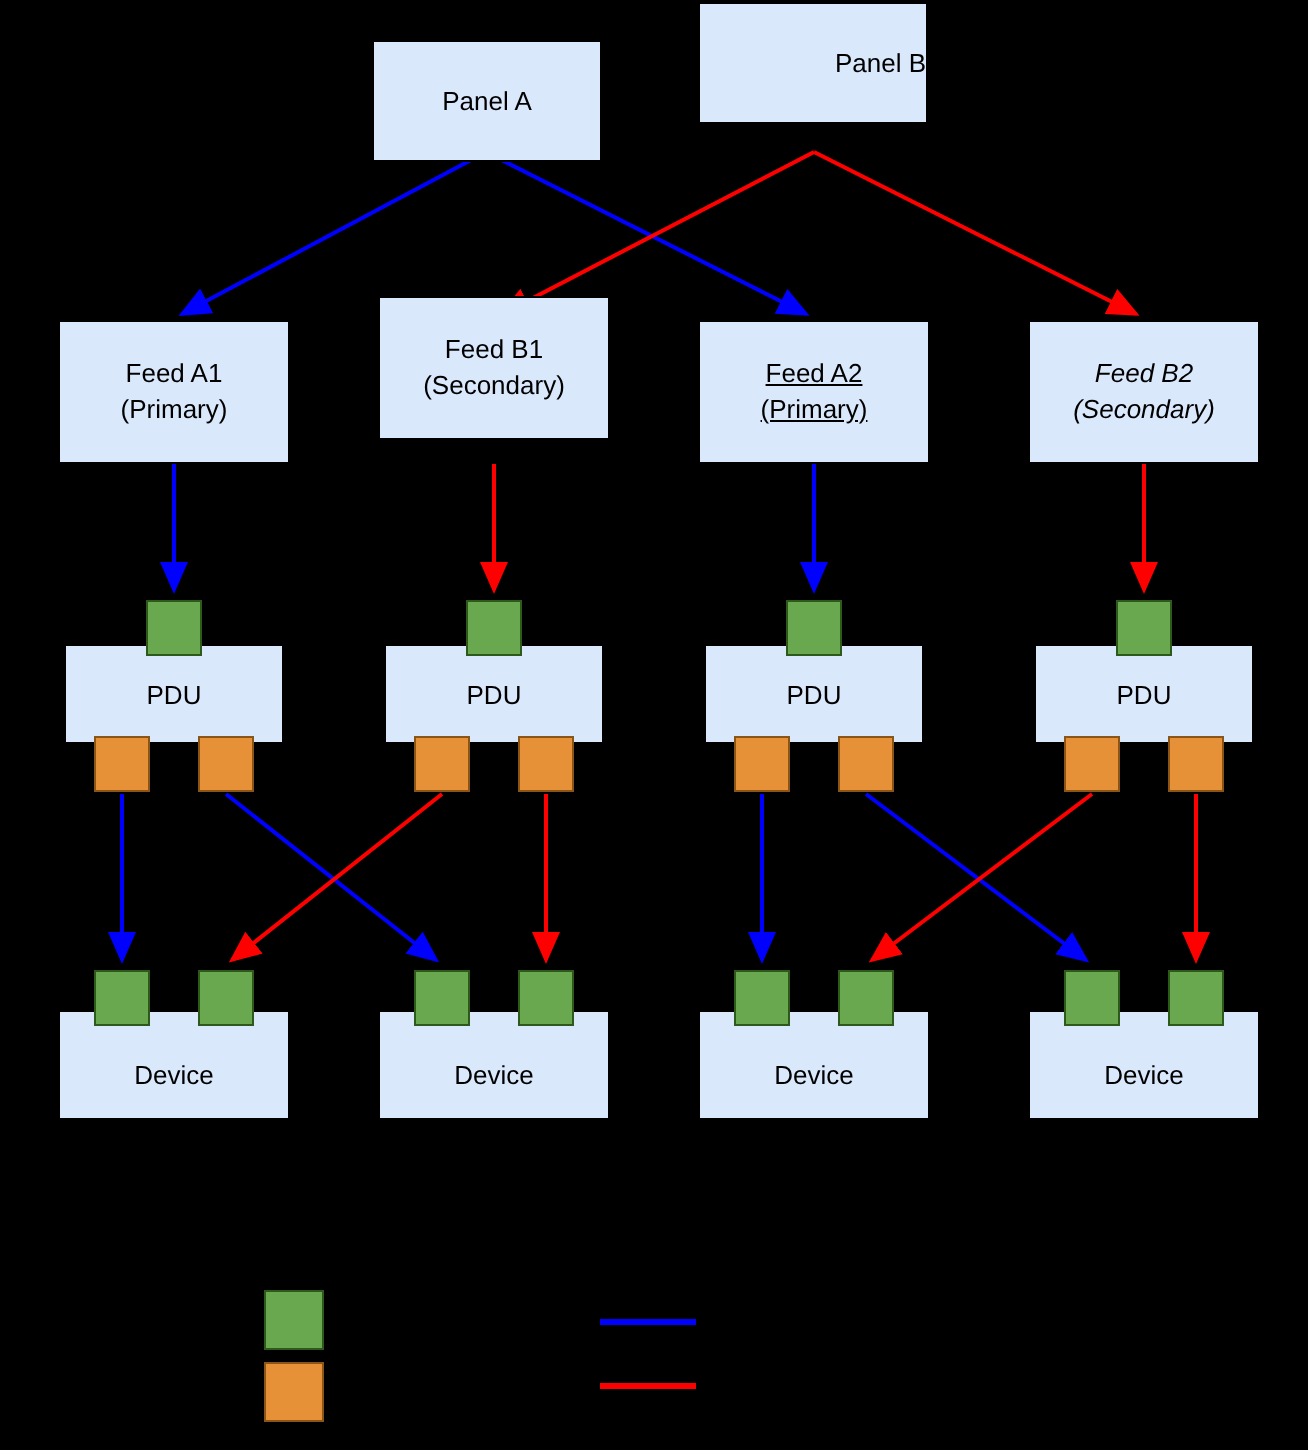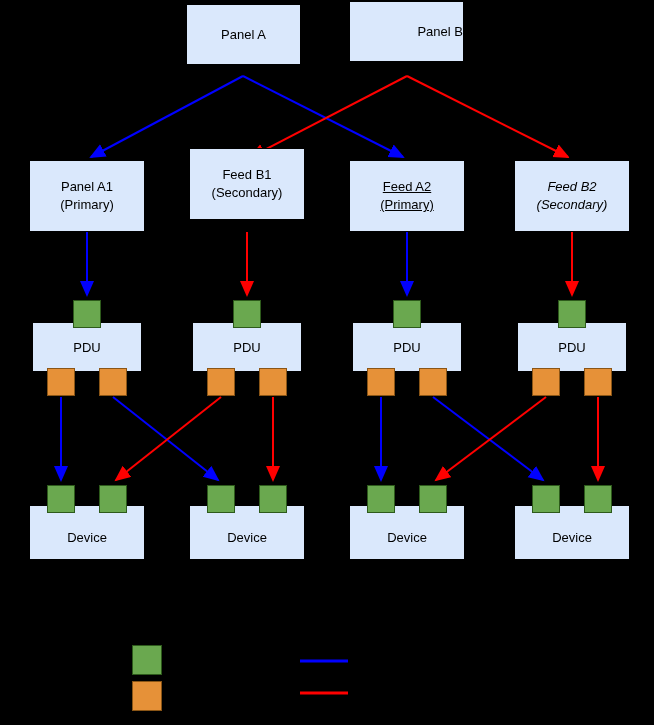--- a/index.html
+++ b/index.html
@@ -75,29 +75,29 @@
 
     <line x1="381" y1="397" x2="381" y2="480" stroke="#0000ff" stroke-width="2" marker-end="url(#arrB)"></line>
     <line x1="433" y1="397" x2="543" y2="480" stroke="#0000ff" stroke-width="2" marker-end="url(#arrB)"></line>
     <line x1="546" y1="397" x2="436" y2="480" stroke="#ff0000" stroke-width="2" marker-end="url(#arrR)"></line>
     <line x1="598" y1="397" x2="598" y2="480" stroke="#ff0000" stroke-width="2" marker-end="url(#arrR)"></line>
 
     <line x1="300" y1="661" x2="348" y2="661" stroke="#0000ff" stroke-width="3"></line>
     <line x1="300" y1="693" x2="348" y2="693" stroke="#ff0000" stroke-width="3"></line>
   </svg>
 
-  <div class="node" style="left:186px;top:4px;width:115px;height:61px;">
+  <div class="node" style="left:186px;top:20px;width:115px;height:61px;">
     <span>Panel A</span>
   </div>
   <div class="node" style="left:349px;top:1px;width:115px;height:61px;align-items:flex-end;">
     <span>Panel B</span>
   </div>
 
   <div class="node" style="left:29px;top:160px;width:116px;height:72px;">
-    <span>Panel A1</span>
+    <span>Feed A1</span>
     <span>(Primary)</span>
   </div>
   <div class="node" style="left:189px;top:148px;width:116px;height:72px;">
     <span>Feed B1</span>
     <span>(Secondary)</span>
   </div>
   <div class="node" style="left:349px;top:160px;width:116px;height:72px;text-decoration:underline;">
     <span>Feed A2</span>
     <span>(Primary)</span>
   </div>

